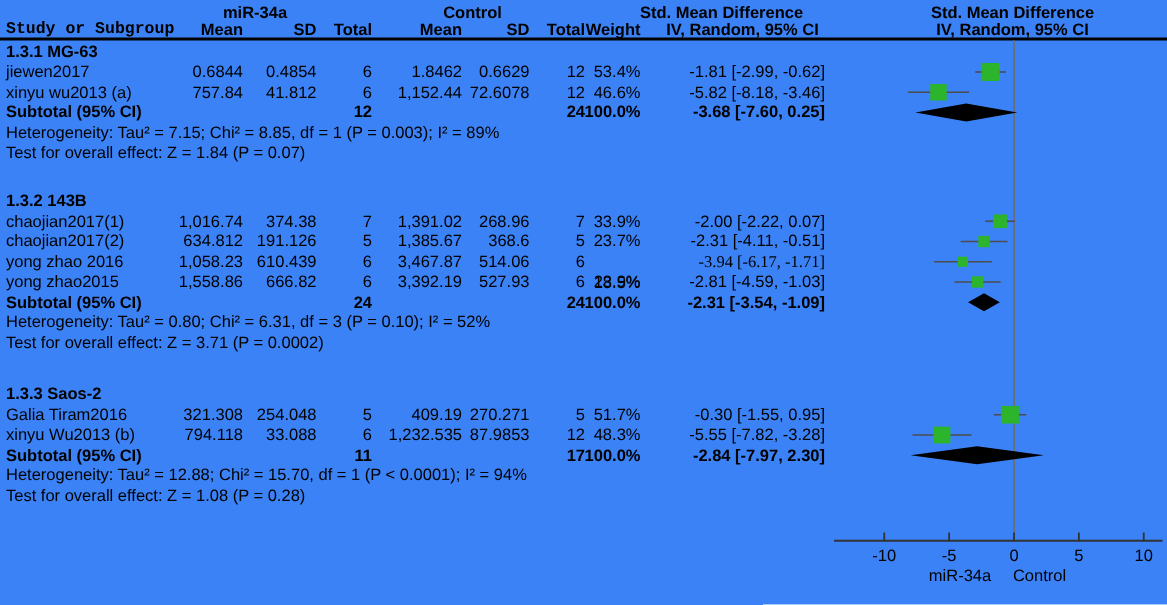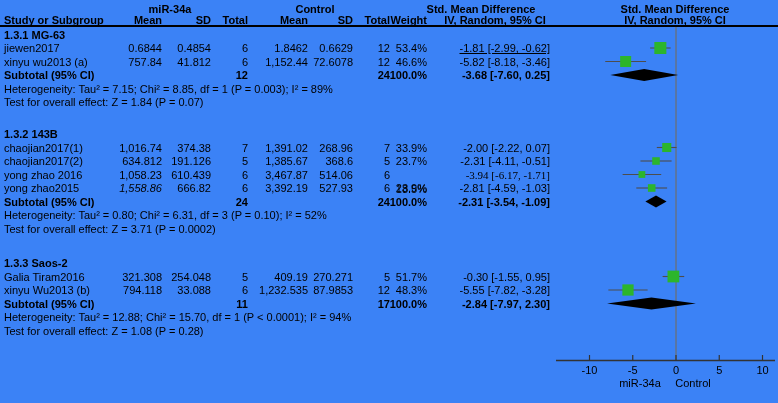--- a/index.html
+++ b/index.html
@@ -20,21 +20,21 @@
 </head>
 <body>
 
 <div id="canvas">
 
   <div class="cell b ctr" style="left:110px;top:3px;width:120px;">miR-34a</div>
   <div class="cell b ctr" style="left:255px;top:3px;width:120px;">Control</div>
   <div class="cell b ctr" style="left:400px;top:3px;width:162px;">Std. Mean Difference</div>
   <div class="cell b ctr" style="left:585px;top:3px;width:180px;">Std. Mean Difference</div>
 
-  <div class="cell b" style="left:4px;top:14px;">Study or Subgroup</div>
+  <div class="cell b" style="left:4px;top:14px;font-family:Liberation Mono, monospace;">Study or Subgroup</div>
   <div class="cell b rt" style="right:616px;top:14px;">Mean</div>
   <div class="cell b rt" style="right:567px;top:14px;">SD</div>
   <div class="cell b rt" style="right:530px;top:14px;">Total</div>
   <div class="cell b rt" style="right:470px;top:14px;">Mean</div>
   <div class="cell b rt" style="right:425px;top:14px;">SD</div>
   <div class="cell b rt" style="right:388px;top:14px;">Total</div>
   <div class="cell b rt" style="right:351px;top:14px;">Weight</div>
   <div class="cell b ctr" style="left:436px;top:14px;width:118px;">IV, Random, 95% CI</div>
   <div class="cell b ctr" style="left:585px;top:14px;width:180px;">IV, Random, 95% CI</div>
 
@@ -43,21 +43,21 @@
   <div id="rows">
       <div class="cell b" style="top: 28.5px; left: 4px;">1.3.1 MG-63</div>
       <div class="cell" style="top: 42px; left: 4px;">jiewen2017</div>
       <div class="cell rt" style="top: 42px; right: 616px;">0.6844</div>
       <div class="cell rt" style="top: 42px; right: 567px;">0.4854</div>
       <div class="cell rt" style="top: 42px; right: 530px;">6</div>
       <div class="cell rt" style="top: 42px; right: 470px;">1.8462</div>
       <div class="cell rt" style="top: 42px; right: 425px;">0.6629</div>
       <div class="cell rt" style="top: 42px; right: 388px;">12</div>
       <div class="cell rt" style="top: 42px; right: 351px;">53.4%</div>
-      <div class="cell rt" style="top: 42px; right: 228px; text-decoration: underline;">-1.81 [-2.99, -0.62]</div>
+      <div class="cell rt" style="top: 42px; right: 228px;">-1.81 [-2.99, -0.62]</div>
       <div class="cell" style="top: 55.5px; left: 4px;">xinyu wu2013 (a)</div>
       <div class="cell rt" style="top: 55.5px; right: 616px;">757.84</div>
       <div class="cell rt" style="top: 55.5px; right: 567px;">41.812</div>
       <div class="cell rt" style="top: 55.5px; right: 530px;">6</div>
       <div class="cell rt" style="top: 55.5px; right: 470px;">1,152.44</div>
       <div class="cell rt" style="top: 55.5px; right: 425px;">72.6078</div>
       <div class="cell rt" style="top: 55.5px; right: 388px;">12</div>
       <div class="cell rt" style="top: 55.5px; right: 351px;">46.6%</div>
       <div class="cell rt" style="top: 55.5px; right: 228px;">-5.82 [-8.18, -3.46]</div>
       <div class="cell b" style="top: 69px; left: 4px;">Subtotal (95% CI)</div>
@@ -89,21 +89,21 @@
       <div class="cell" style="top: 168.5px; left: 4px;">yong zhao 2016</div>
       <div class="cell rt" style="top: 168.5px; right: 616px;">1,058.23</div>
       <div class="cell rt" style="top: 168.5px; right: 567px;">610.439</div>
       <div class="cell rt" style="top: 168.5px; right: 530px;">6</div>
       <div class="cell rt" style="top: 168.5px; right: 470px;">3,467.87</div>
       <div class="cell rt" style="top: 168.5px; right: 425px;">514.06</div>
       <div class="cell rt" style="top: 168.5px; right: 388px;">6</div>
       <div class="cell rt" style="top: 155px; right: 351px; margin-top: 28px;">18.5%</div>
       <div class="cell rt" style="top: 168.5px; right: 228px; font-family: Liberation Serif, serif;">-3.94 [-6.17, -1.71]</div>
       <div class="cell" style="top: 182px; left: 4px; text-align: center;">yong zhao2015</div>
-      <div class="cell rt" style="top: 182px; right: 616px; font-style: italic;">1,558.86</div>
+      <div class="cell rt" style="top: 182px; right: 616px;">1,558.86</div>
       <div class="cell rt" style="top: 182px; right: 567px;">666.82</div>
       <div class="cell rt" style="top: 182px; right: 530px;">6</div>
       <div class="cell rt" style="top: 182px; right: 470px;">3,392.19</div>
       <div class="cell rt" style="top: 182px; right: 425px;">527.93</div>
       <div class="cell rt" style="top: 182px; right: 388px;">6</div>
       <div class="cell rt" style="top: 182px; right: 351px;">23.9%</div>
       <div class="cell rt" style="top: 182px; right: 228px;">-2.81 [-4.59, -1.03]</div>
       <div class="cell b" style="top: 195.5px; left: 4px;">Subtotal (95% CI)</div>
       <div class="cell b rt" style="top: 195.5px; right: 530px;">24</div>
       <div class="cell b rt" style="top: 195.5px; right: 388px;">24</div>

